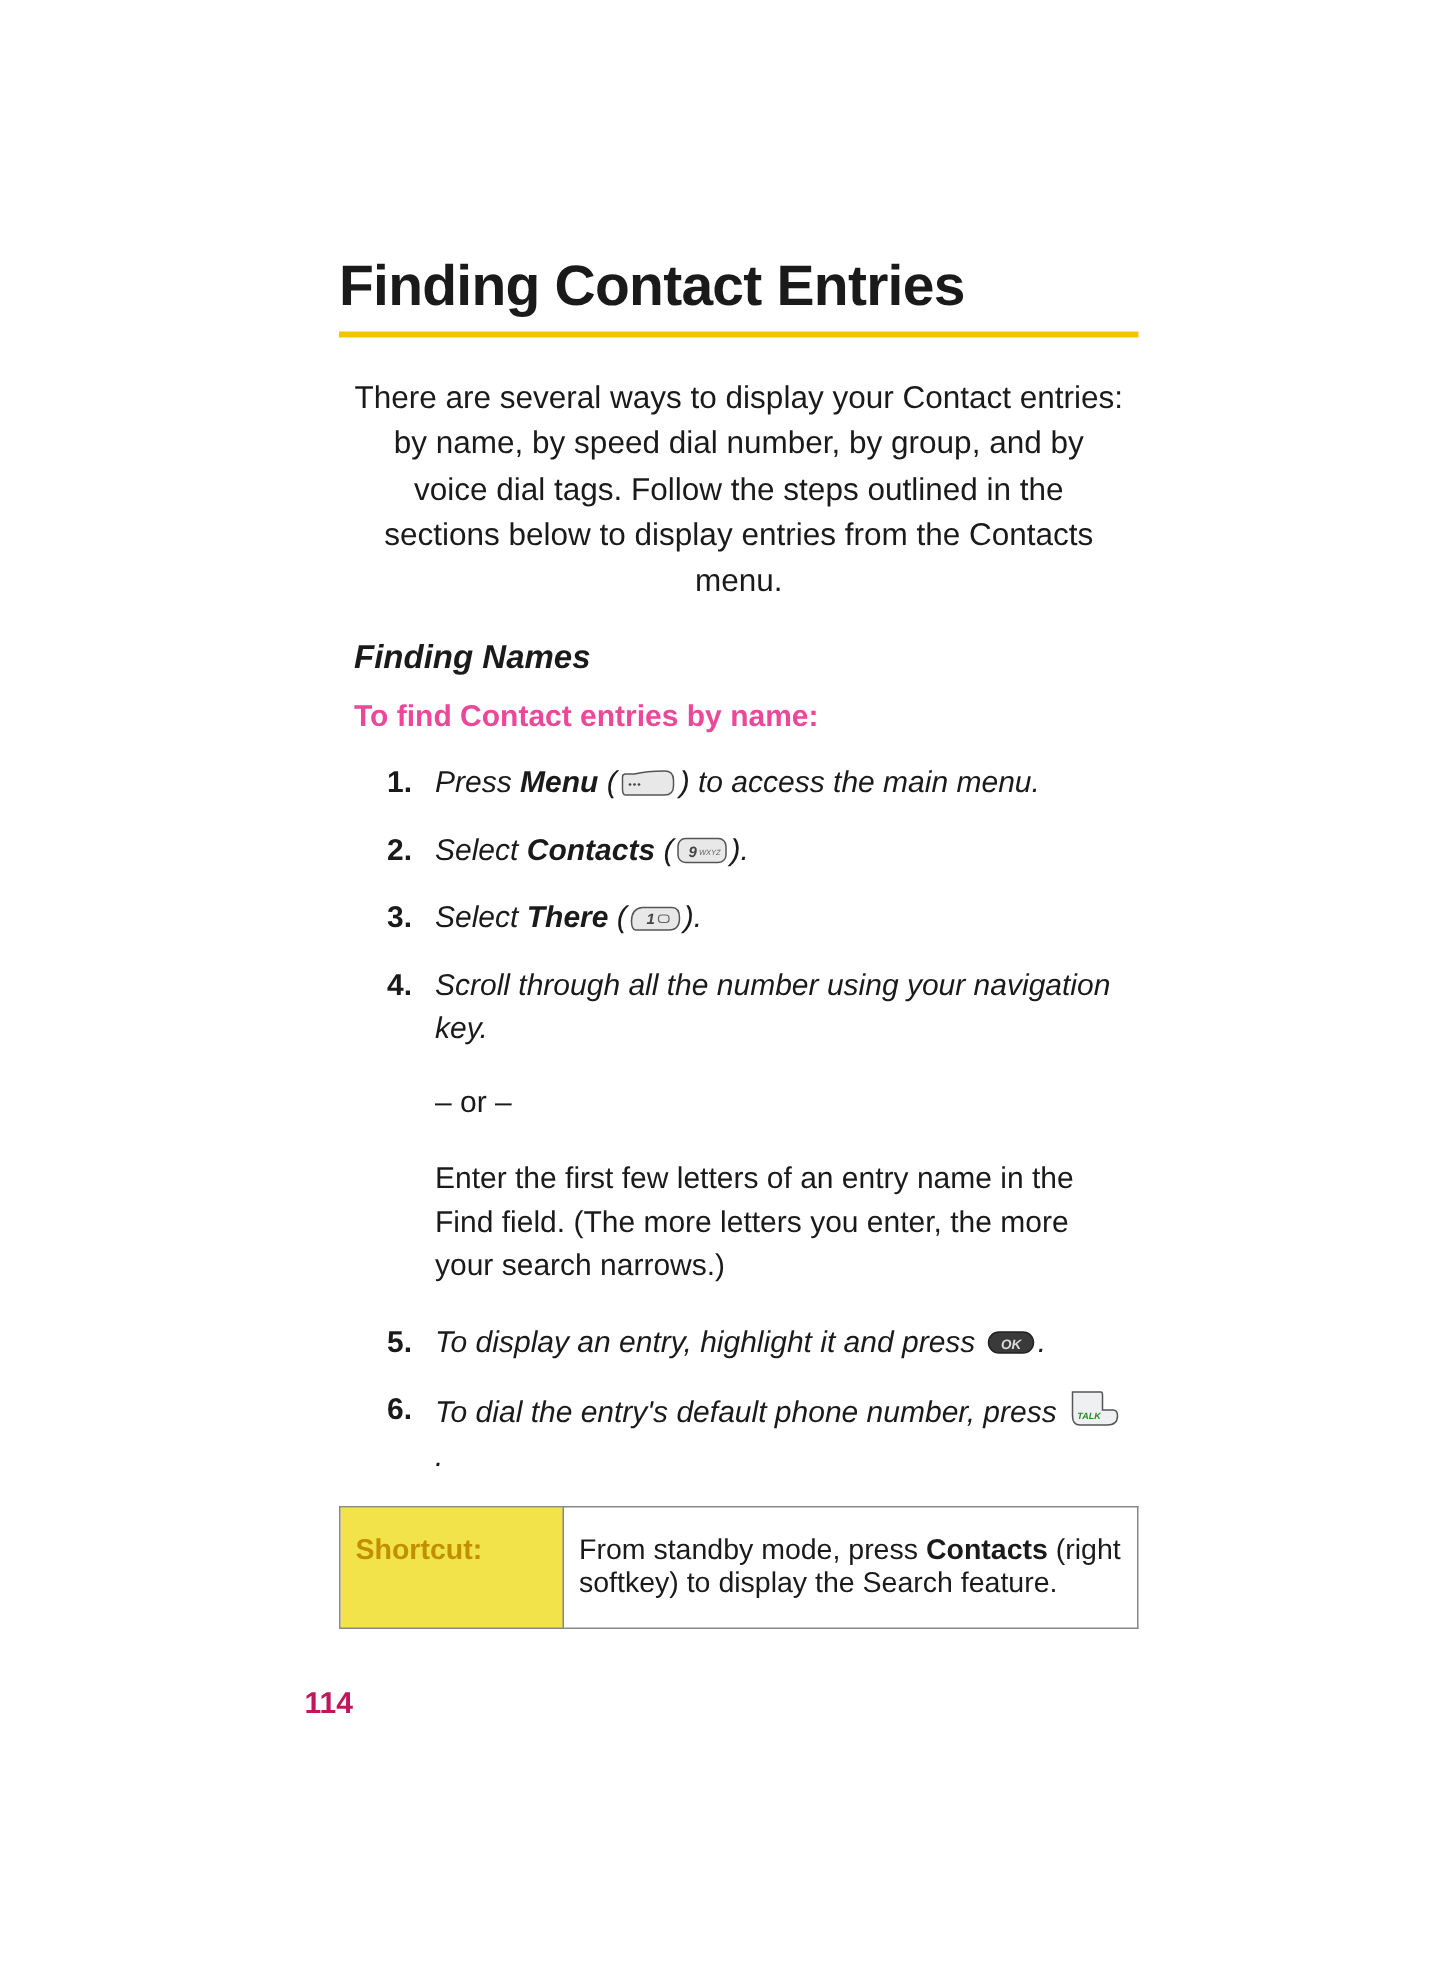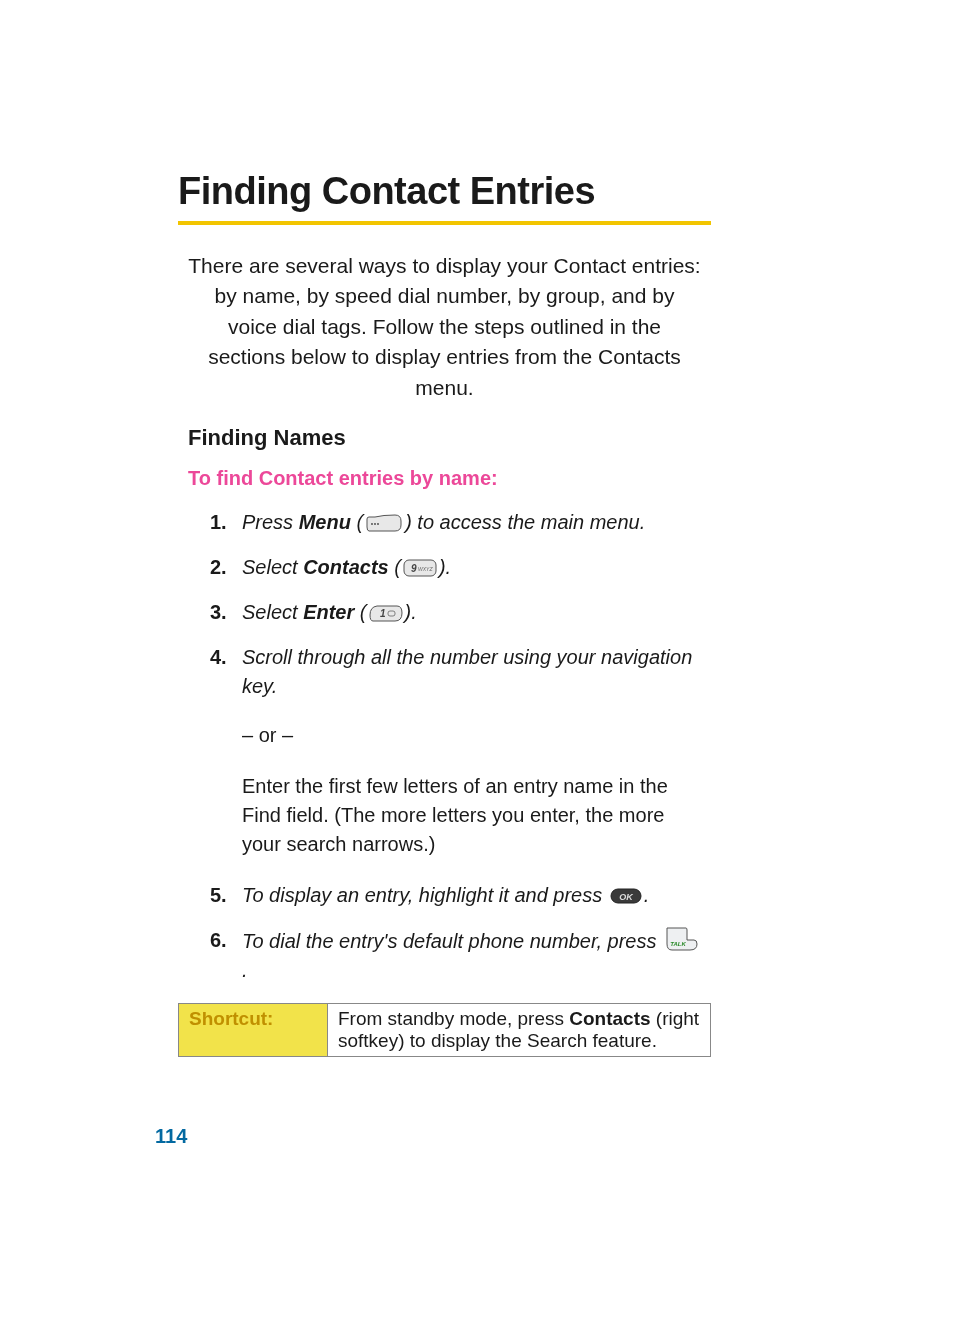--- a/index.html
+++ b/index.html
@@ -8,20 +8,21 @@
     background: #fff;
     color: #1a1a1a;
     font-family: "Myriad Pro", "Segoe UI", "Helvetica Neue", Arial, sans-serif;
   }
   .page {
     width: 876px;
     height: 1323px;
     position: relative;
     box-sizing: border-box;
     padding: 170px 165px 0 178px;
+    margin-left: 48px;
   }
   h1.title {
     font-size: 38px;
     font-weight: 700;
     margin: 0 0 8px 0;
     letter-spacing: -0.5px;
   }
   .rule {
     height: 4px;
     background: #f2c500;
@@ -30,20 +31,21 @@
   .intro {
     font-size: 21px;
     line-height: 1.45;
     margin: 0 10px 22px 10px;
     text-align: center;
   }
   h2.sub {
     font-size: 22px;
     font-weight: 700;
     margin: 0 0 16px 10px;
+    font-style: italic;
   }
   .lead {
     font-size: 20px;
     font-weight: 700;
     color: #ec4899;
     margin: 0 0 18px 10px;
   }
   ol.steps {
     list-style: none;
     padding: 0;
@@ -82,40 +84,40 @@
 
   
   table.shortcut {
     border-collapse: collapse;
     width: 100%;
     margin: 18px 0 0 0;
     font-size: 19px;
   }
   table.shortcut td {
     border: 1px solid #888;
-    padding: 4px 10px;
+    padding: 18px 10px;
     vertical-align: top;
   }
   table.shortcut td.label {
     background: #f2e34a;
     font-weight: 700;
     color: #c09000;
     width: 128px;
   }
 
   .footer {
     position: absolute;
     left: 155px;
     right: 155px;
     bottom: 175px;
     display: flex;
     justify-content: space-between;
     font-size: 20px;
     font-weight: 700;
-    color: #0369a1;
+    color: #be185d;
   }
 </style>
 </head>
 <body>
 
 <div class="page">
 
   <h1 class="title">Finding Contact Entries</h1>
   <div class="rule"></div>
 
@@ -150,21 +152,21 @@
             <text x="8" y="14" font-size="10" font-family="Arial" fill="#444" font-weight="bold">9</text>
             <text x="15" y="13" font-size="5" font-family="Arial" fill="#666">WXYZ</text>
           </svg>
         </span><span>).</span>
       </span>
     </li>
 
     <li>
       <span class="num">3.</span>
       <span class="body">
-        <span>Select </span><span class="b">Enter</span><span> (</span><span class="key">
+        <span>Select </span><span class="b">There</span><span> (</span><span class="key">
           <svg width="34" height="20" viewBox="0 0 34 20">
             <path d="M4 18 Q1 18 1 12 Q1 4 8 3 L28 3 Q33 3 33 10 Q33 18 26 18 Z" fill="#e8e8e8" stroke="#555" stroke-width="1"></path>
             <text x="11" y="14" font-size="10" font-family="Arial" fill="#444" font-weight="bold">1</text>
             <rect x="19" y="8" width="7" height="5" rx="2" fill="none" stroke="#666" stroke-width="0.8"></rect>
           </svg>
         </span><span>).</span>
       </span>
     </li>
 
     <li>

